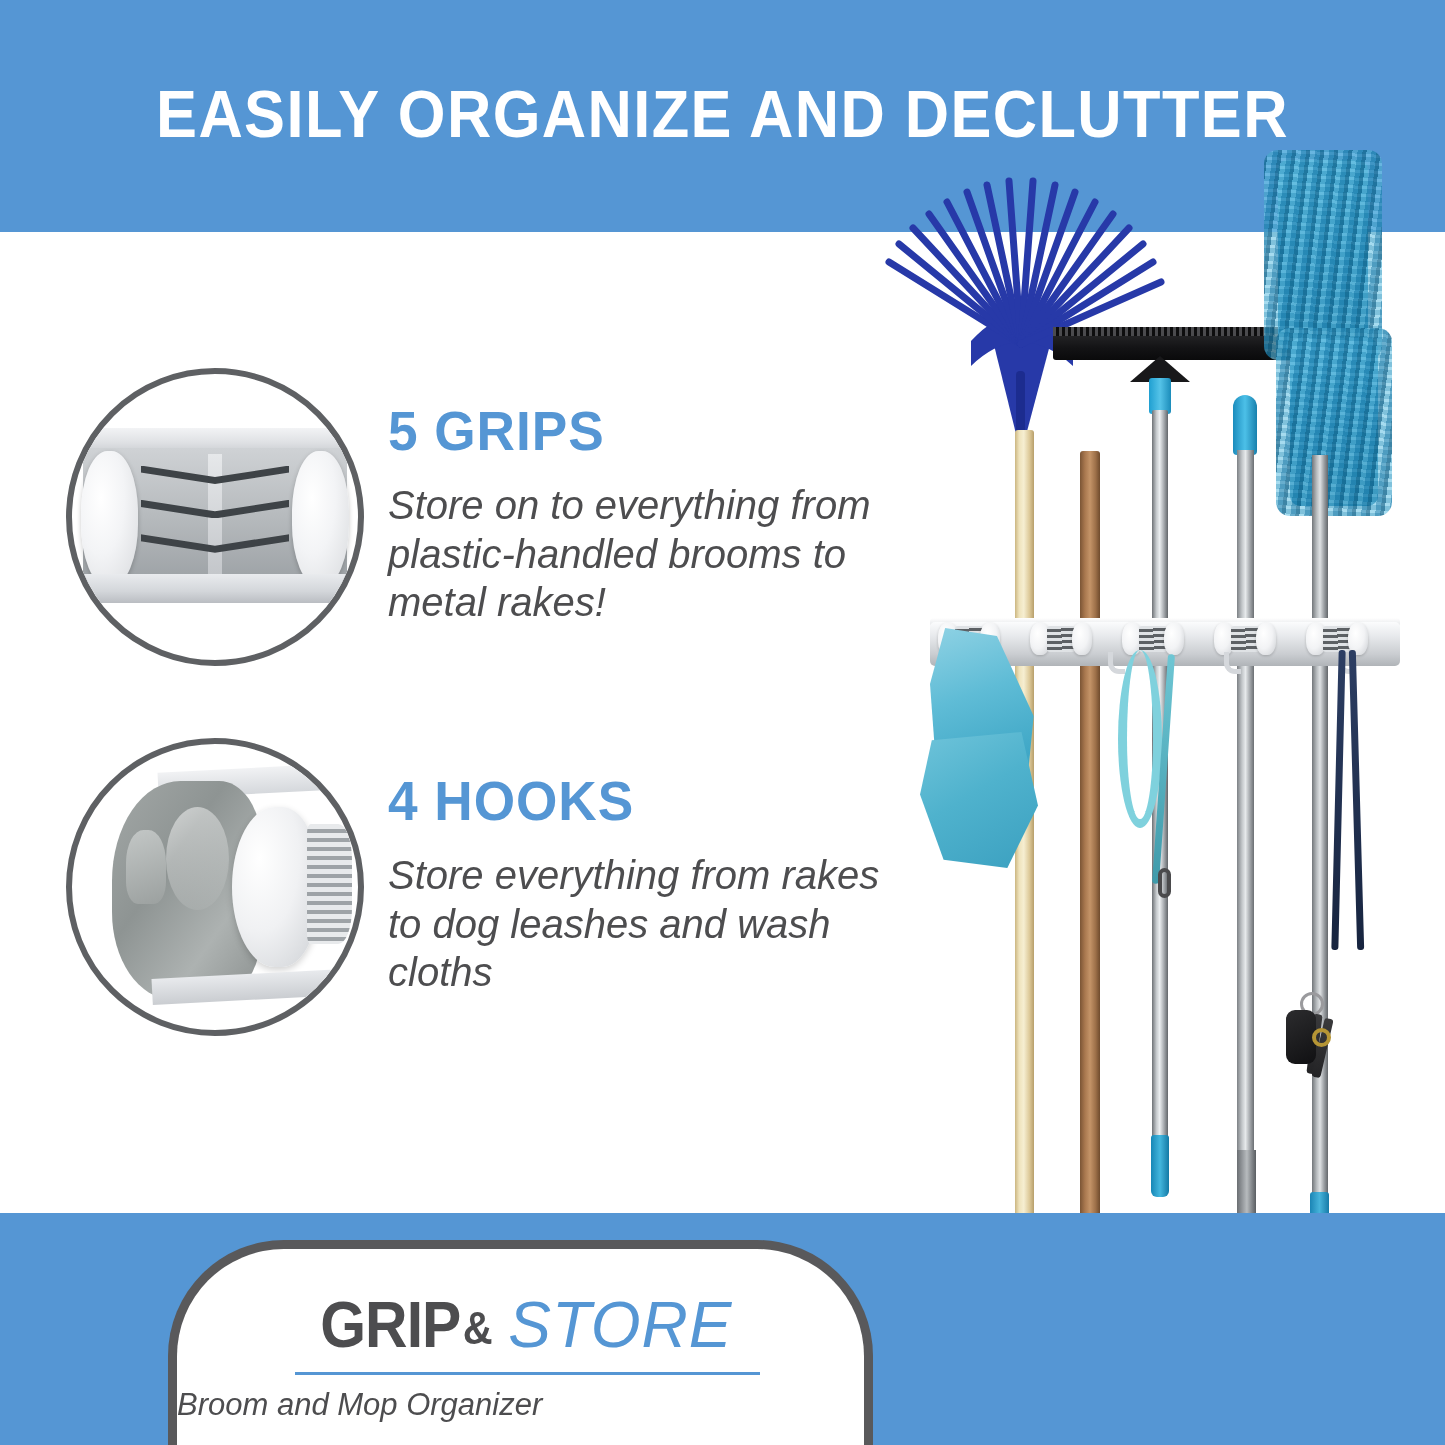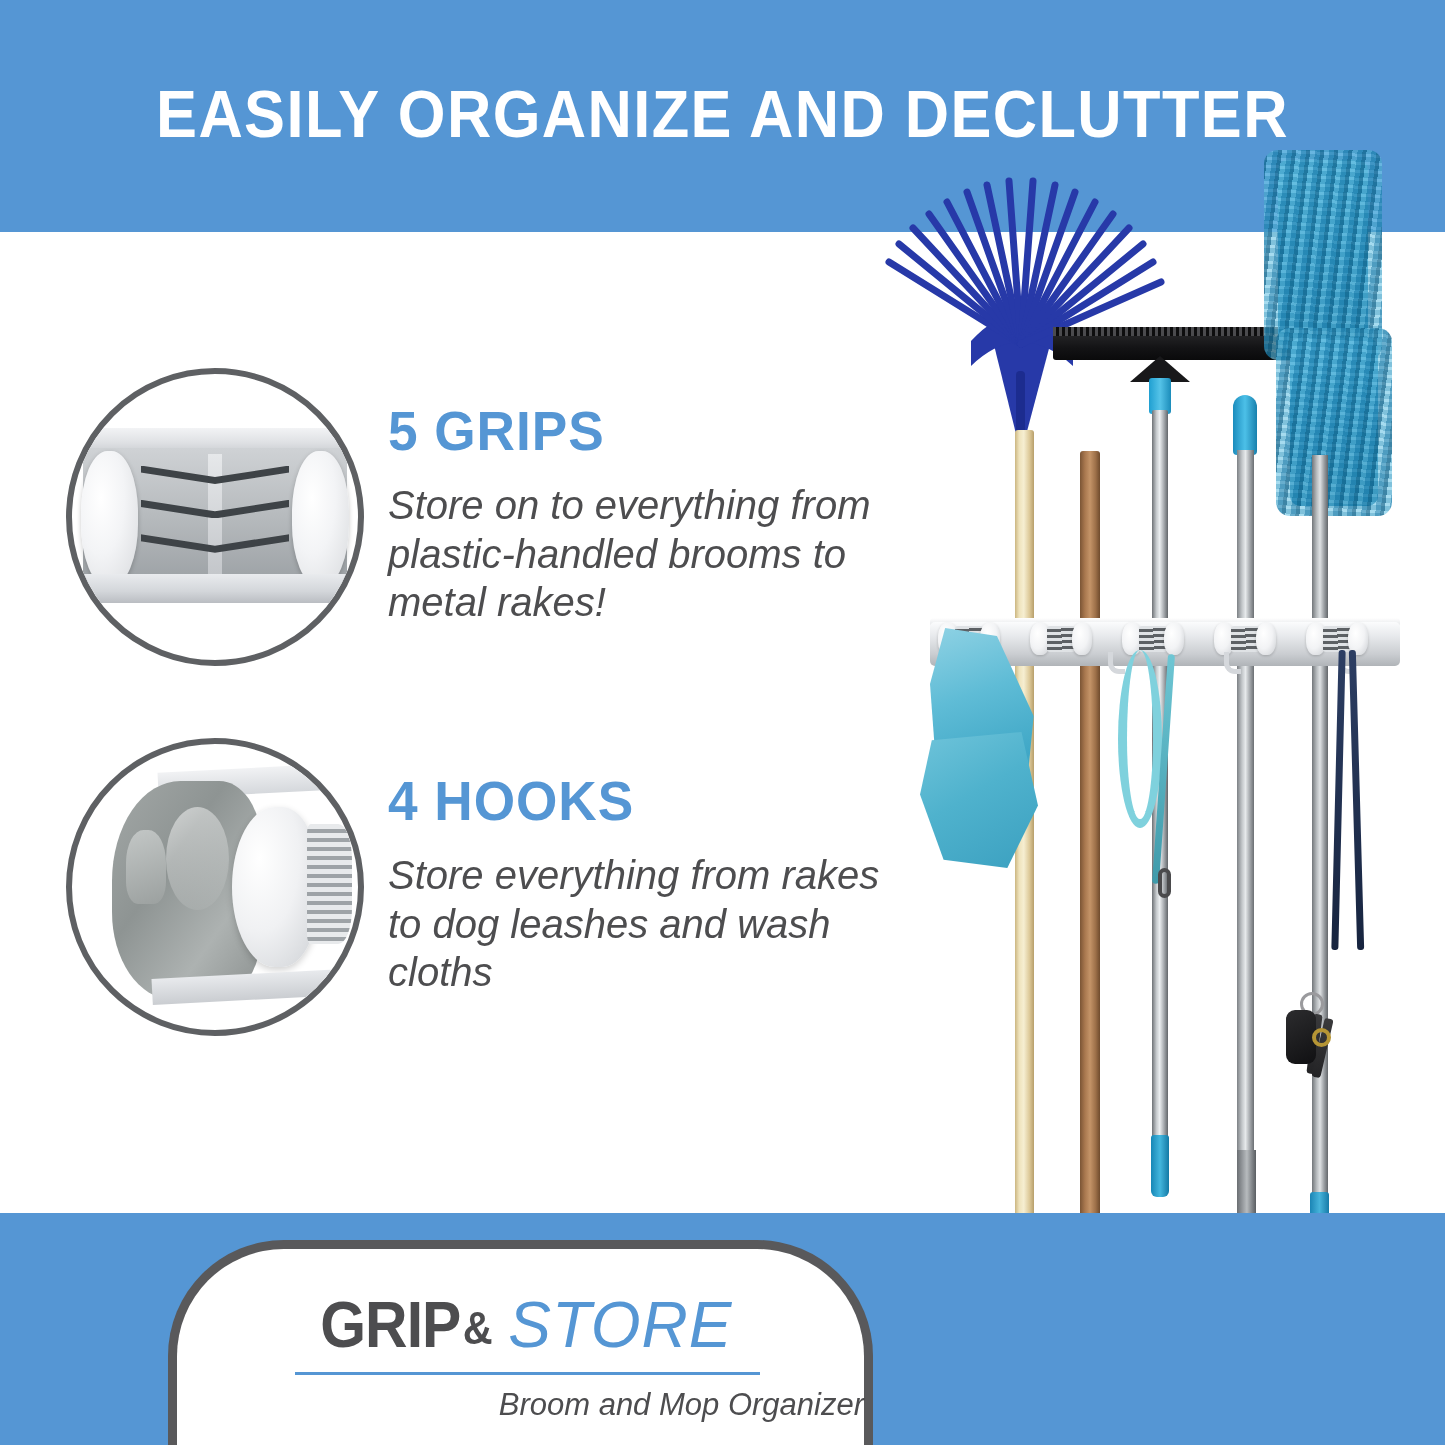--- a/index.html
+++ b/index.html
@@ -83,21 +83,21 @@
     display:inline-block;
   }
   .logo-rule {
     position:absolute; left:118px; top:123px;
     width:465px; height:3px;
     background:#5596d4;
   }
   .logo-tagline {
     position:absolute; left:0; top:138px;
     width:100%;
-    text-align:right;
+    text-align:left;
     font-size:31px; font-style:italic;
     color:#4d4d4f;
     white-space:nowrap;
   }
 
   
   .feature {
     position:absolute;
     display:flex;
     align-items:flex-start;

